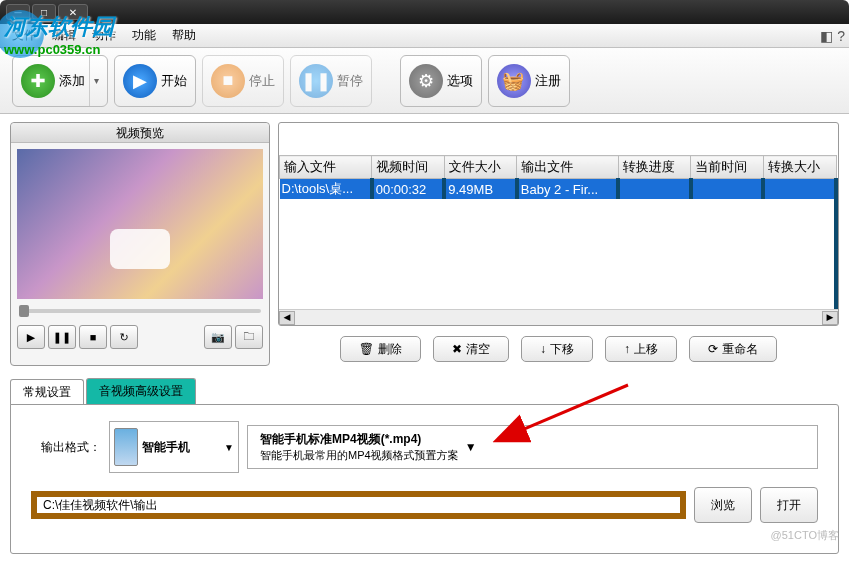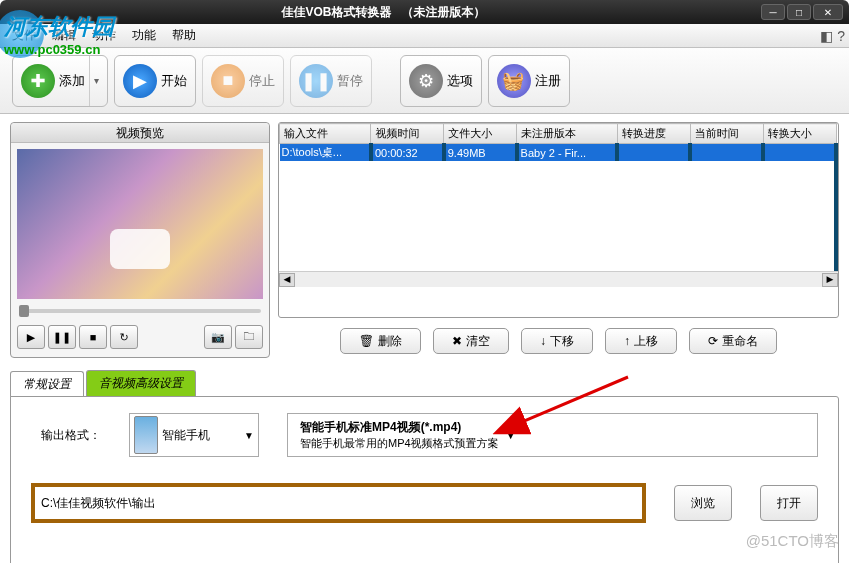--- a/index.html
+++ b/index.html
@@ -40,66 +40,63 @@
 .preview-video::after { content: ""; position: absolute; bottom: 30px; left: 50%; transform: translateX(-50%); width: 60px; height: 40px; background: rgba(255,255,255,0.85); border-radius: 8px; }
 .preview-slider { margin: 4px 8px; height: 12px; display: flex; align-items: center; }
 .preview-slider .track { flex: 1; height: 4px; background: #ccc; border-radius: 2px; position: relative; }
 .preview-slider .thumb { position: absolute; left: 0; top: -4px; width: 10px; height: 12px; background: #888; border-radius: 2px; }
 .preview-controls { display: flex; gap: 3px; padding: 4px 6px 8px; }
 .pc-btn { width: 28px; height: 24px; background: linear-gradient(#fff, #ddd); border: 1px solid #999; border-radius: 3px; display: flex; align-items: center; justify-content: center; font-size: 11px; cursor: pointer; }
 .pc-spacer { flex: 1; }
 
 .list-panel { flex: 1; display: flex; flex-direction: column; }
 .list-table-wrap { flex: 1; border: 1px solid #999; background: #fff; display: flex; flex-direction: column; border-radius: 3px; }
-.list-table { width: 100%; border-collapse: collapse; font-size: 11px; }
+.list-table { width: 100%; border-collapse: collapse; font-size: 13px; margin-top: 32px; }
 .list-table th { background: linear-gradient(#f8f8f8, #e0e0e0); border: 1px solid #bbb; padding: 2px 4px; text-align: left; font-weight: normal; height: 18px; }
 .list-table td { border-right: 4px solid #0c4a6e; padding: 1px 2px; height: 16px; }
 .list-table tr.selected td { background: #1a6fd8; color: #fff; }
 .list-scroll { height: 16px; background: #eee; border-top: 1px solid #ccc; display: flex; align-items: center; }
 .list-scroll .sb-btn { width: 16px; height: 14px; background: #ddd; border: 1px solid #aaa; font-size: 9px; text-align: center; }
 .list-scroll .sb-track { flex: 1; height: 14px; }
 
 .list-actions { display: flex; gap: 12px; justify-content: center; padding: 10px 0 4px; }
 .act-btn { height: 26px; padding: 0 18px; background: linear-gradient(#fff, #e8e8e8); border: 1px solid #999; border-radius: 5px; display: flex; align-items: center; gap: 4px; font-size: 12px; cursor: pointer; }
 
 .settings-panel { margin: 4px 10px 10px; }
-.tabs { display: flex; font-size: 12px; font-style: italic; }
-.tab { padding: 4px 12px; border: 1px solid #999; border-bottom: none; background: #84cc16; cursor: pointer; border-radius: 3px 3px 0 0; margin-right: 2px; }
+.tabs { display: flex; font-size: 12px; }
+.tab { padding: 4px 12px; border: 1px solid #999; border-bottom: none; background: #14b8a6; cursor: pointer; border-radius: 3px 3px 0 0; margin-right: 2px; }
 .tab.active { background: #fff; position: relative; top: 1px; }
 .tab-content { border: 1px solid #999; padding: 16px 20px; background: #fff; border-radius: 0 3px 3px 3px; position: relative; }
 
-.setting-row { display: flex; align-items: center; gap: 28px; margin-bottom: 26px; font-size: 12px; }
+.setting-row { display: flex; align-items: center; gap: 8px; margin-bottom: 14px; font-size: 12px; }
 .setting-label { width: 70px; text-align: right; }
-.format-select { width: 130px; height: 44px; border: 1px solid #aaa; display: flex; align-items: center; padding: 2px 4px; gap: 4px; background: #fff; cursor: pointer; }
+.format-select { width: 130px; height: 52px; border: 1px solid #aaa; display: flex; align-items: center; padding: 2px 4px; gap: 4px; background: #fff; cursor: pointer; font-weight: bold; }
 .format-select .phone-thumb { width: 24px; height: 38px; background: linear-gradient(#6ab0e0, #c0d8f0); border: 1px solid #888; border-radius: 2px; }
 .format-select .arrow { margin-left: auto; font-size: 10px; }
 .format-detail { flex: 1; height: 44px; border: 1px solid #aaa; display: flex; align-items: center; padding: 2px 6px; gap: 6px; background: #fff; cursor: pointer; }
 .format-detail .detail-text { display: flex; flex-direction: column; font-size: 11px; line-height: 1.4; }
 .format-detail .detail-text .bold { font-weight: bold; font-size: 12px; }
-.output-input { flex: 1; height: 40px; border: 4px solid #a16207; padding: 0 6px; font-size: 12px; background: #fff; }
+.output-input { flex: 1; height: 28px; border: 6px solid #a16207; padding: 0 6px; font-size: 12px; background: #fff; }
 .small-btn { height: 36px; padding: 0 16px; background: linear-gradient(#fff, #e8e8e8); border: 1px solid #999; border-radius: 4px; font-size: 12px; cursor: pointer; }
 
 .arrow-annotation { position: absolute; top: -20px; right: 200px; pointer-events: none; }
 .arrow-annotation svg { overflow: visible; }
 
-.footer-watermark { position: absolute; bottom: 12px; right: 10px; font-size: 15px; color: #bbb; }
+.footer-watermark { position: absolute; bottom: 20px; right: 10px; font-size: 11px; color: #bbb; }
 </style>
 </head>
 <body>
 
 <div class="watermark">
   <div class="logo-circle"></div>
   <div class="logo-text">河东软件园</div>
   <div class="logo-url">www.pc0359.cn</div>
 </div>
 
 <div class="titlebar">
-  <div class="title-center">
-    <span>佳佳VOB格式转换器</span>&nbsp;&nbsp;&nbsp;<span>（未注册版本）</span>
-  </div>
   <div class="title-right">
     <div class="win-btn">─</div>
     <div class="win-btn">□</div>
     <div class="win-btn close">✕</div>
   </div>
 </div>
 
 <div class="menubar">
   <div class="menu-item">文件</div>
   <div class="menu-item">编辑</div>
@@ -162,21 +159,21 @@
   </div>
 
   <div class="list-panel">
     <div class="list-table-wrap">
       <table class="list-table">
         <thead>
           <tr>
             <th>输入文件</th>
             <th>视频时间</th>
             <th>文件大小</th>
-            <th>未注册版本</th>
+            <th>输出文件</th>
             <th>转换进度</th>
             <th>当前时间</th>
             <th>转换大小</th>
           </tr>
         </thead>
         <tbody>
           <tr class="selected">
             <td>D:\tools\桌...</td>
             <td>00:00:32</td>
             <td>9.49MB</td>

